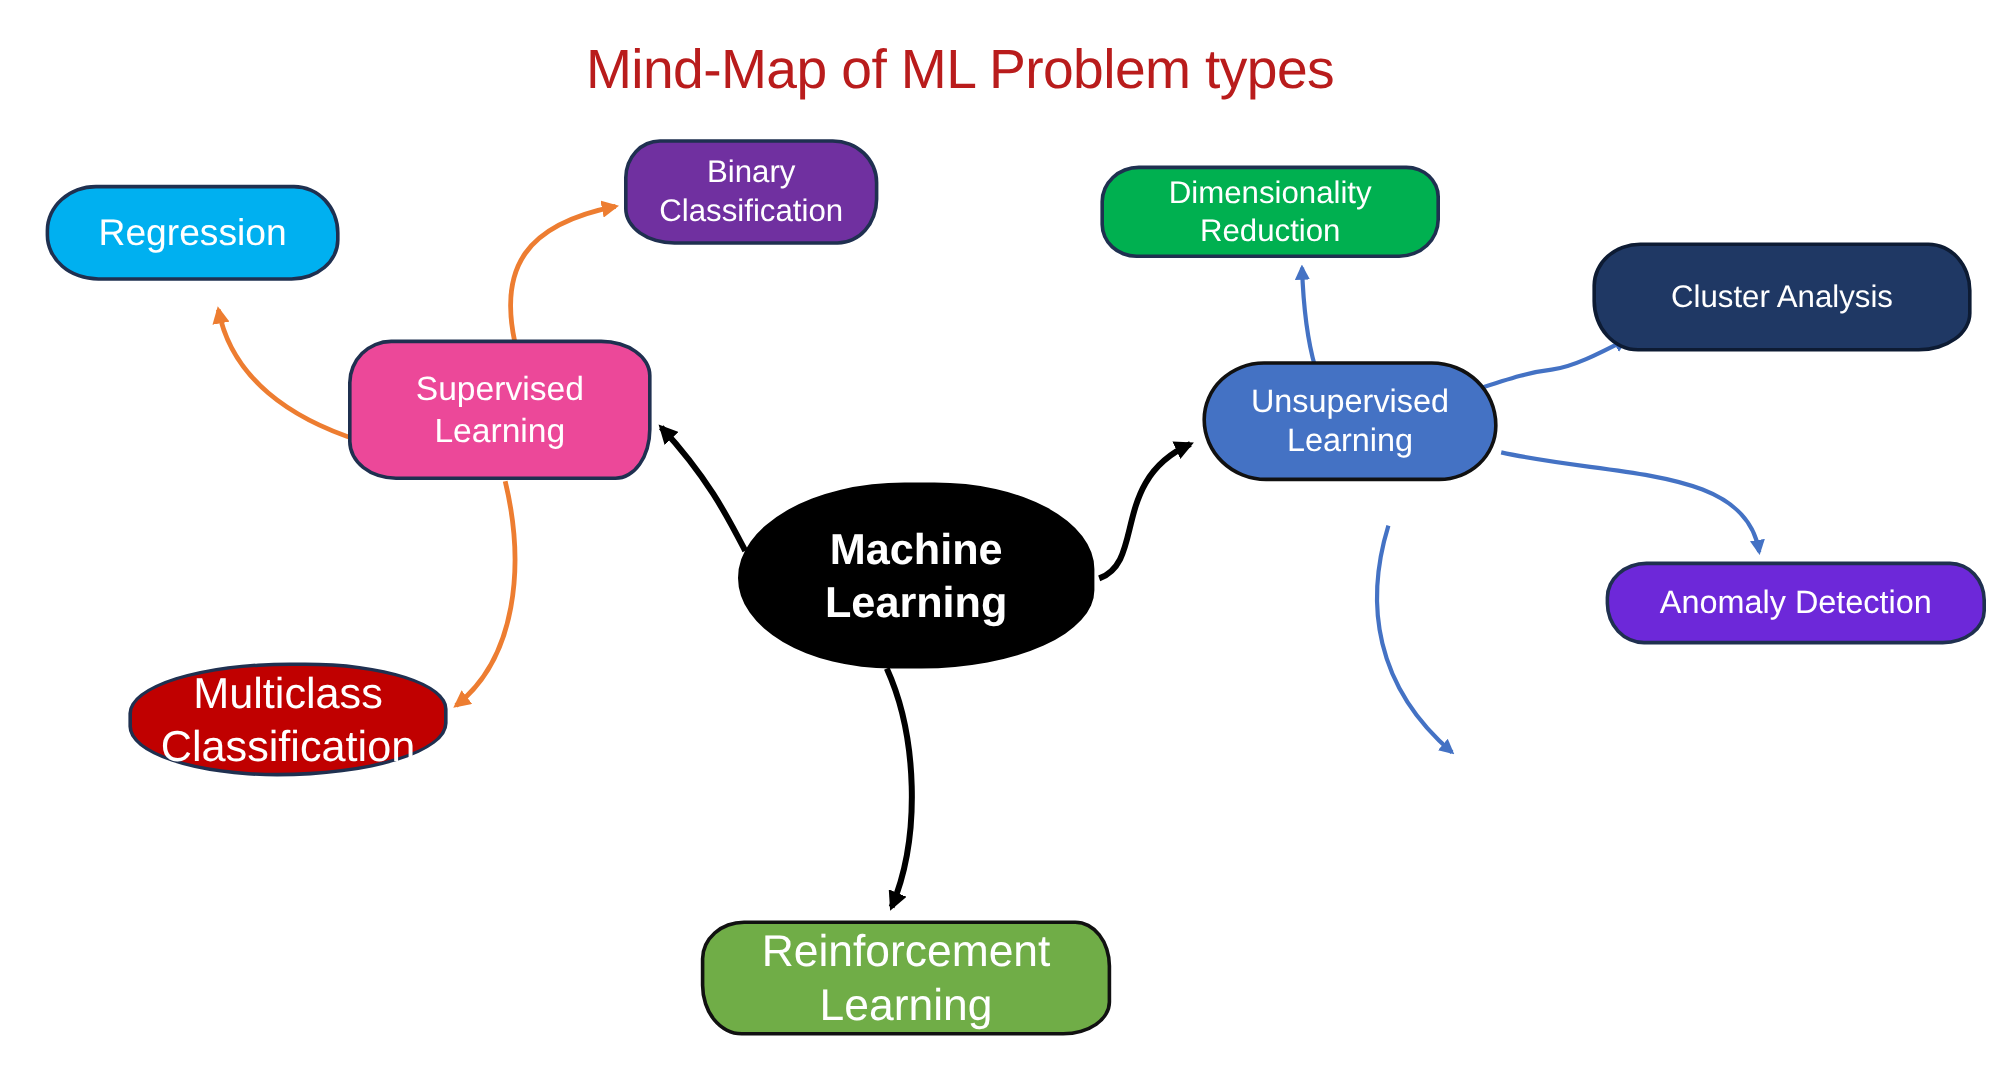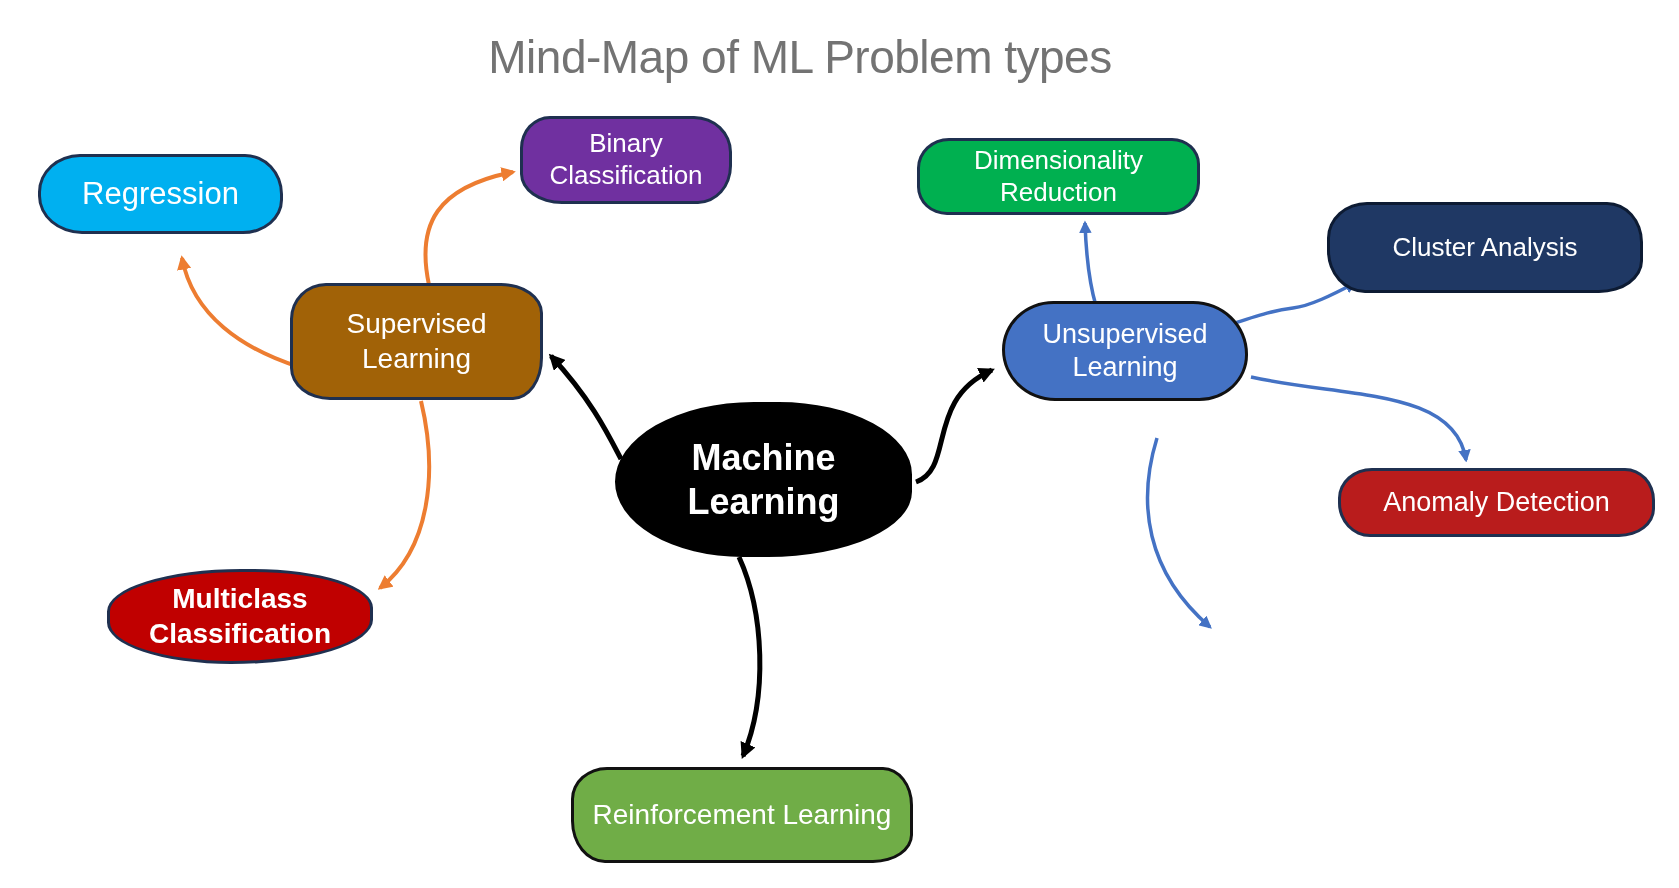--- a/index.html
+++ b/index.html
@@ -11,48 +11,48 @@
     font-family:"Liberation Sans", sans-serif;
   }
   .title{
     position:absolute;
     left:420px;top:30px;width:760px;
     margin:0;
     text-align:center;
     font-size:46px;
     font-weight:400;
     letter-spacing:-0.5px;
-    color:#737373;
+    color:#b91c1c;
   }
   .edges{
     position:absolute;left:0;top:0;width:1679px;height:888px;
   }
   .edges path.connector{fill:none;}
   .node{
     position:absolute;
     display:flex;align-items:center;justify-content:center;
     text-align:center;
     color:#ffffff;
     border:3px solid #1F3050;
     box-sizing:border-box;
     white-space:pre-line;
     line-height:1.22;
     font-weight:400;
   }
   .n-machine     {left:615px;top:402px;width:297px;height:155px;font-size:36px;font-weight:600;border-radius:50% 48% 52% 46% / 55% 50% 45% 52%;}
   .n-supervised  {left:290px;top:283px;width:253px;height:117px;font-size:28px;border-radius:36px 42px 30px 40px / 36px 30px 42px 32px;}
   .n-regression  {left:38px;top:154px;width:245px;height:80px;font-size:31px;border-radius:42px 38px 40px 44px / 38px 40px 34px 38px;}
   .n-binary      {left:520px;top:116px;width:212px;height:88px;font-size:26px;border-radius:30px 38px 34px 42px / 32px 36px 38px 30px;}
-  .n-multiclass  {left:107px;top:569px;width:266px;height:95px;font-size:28px;border-radius:52% 46% 55% 48% / 46% 42% 48% 45%;font-weight:bold;}
+  .n-multiclass  {left:107px;top:552px;width:266px;height:95px;font-size:36px;border-radius:52% 46% 55% 48% / 46% 42% 48% 45%;}
   .n-unsupervised{left:1002px;top:301px;width:246px;height:100px;font-size:27px;border-color:#111111;border-radius:58px 62px 55px 60px / 55px 60px 52px 58px;}
   .n-dimension   {left:917px;top:138px;width:283px;height:77px;font-size:26px;border-radius:32px 28px 34px 30px / 30px 26px 32px 28px;}
   .n-cluster     {left:1327px;top:202px;width:316px;height:91px;font-size:26px;border-color:#0d1b33;border-radius:40px 36px 44px 38px / 36px 40px 32px 42px;}
   .n-anomaly     {left:1338px;top:468px;width:317px;height:69px;font-size:27px;border-radius:34px 30px 36px 32px / 30px 32px 28px 34px;}
   .n-density     {left:1108px;top:633px;width:357px;height:80px;font-size:27px;border-radius:38px 34px 40px 36px / 34px 38px 30px 40px;}
-  .n-reinforce   {left:571px;top:767px;width:342px;height:96px;font-size:28px;border-color:#111111;border-radius:36px 30px 40px 34px / 32px 38px 28px 42px;}
+  .n-reinforce   {left:584px;top:767px;width:342px;height:96px;font-size:37px;border-color:#111111;border-radius:36px 30px 40px 34px / 32px 38px 28px 42px;}
 </style>
 </head>
 <body>
 
 <div class="canvas">
 
   <h1 class="title">Mind-Map of ML Problem types</h1>
 
   <svg class="edges" width="1679" height="888" viewBox="0 0 1679 888" xmlns="http://www.w3.org/2000/svg">
     <defs>
@@ -79,35 +79,35 @@
     <path class="connector" d="M 1229,325 C 1262,314 1276,310 1293,308 S 1332,295 1355,283" stroke="#4472C4" stroke-width="3.5" marker-end="url(#mk-blue)"></path>
     <path class="connector" d="M 1251,377 C 1345,398 1455,388 1466,460" stroke="#4472C4" stroke-width="3.5" marker-end="url(#mk-blue)"></path>
     <path class="connector" d="M 1157,438 C 1137,503 1146,572 1210,627" stroke="#4472C4" stroke-width="3.5" marker-end="url(#mk-blue)"></path>
   </svg>
 
   <div class="node n-regression" style="background-color: rgb(0, 176, 240); border-color: rgb(31, 48, 80);">Regression</div>
 
   <div class="node n-binary" style="background-color: rgb(112, 48, 160); border-color: rgb(31, 48, 80);">Binary
 Classification</div>
 
-  <div class="node n-supervised" style="background-color: #a16207; border-color: rgb(31, 48, 80);">Supervised
+  <div class="node n-supervised" style="background-color: #ec4899; border-color: rgb(31, 48, 80);">Supervised
 Learning</div>
 
   <div class="node n-multiclass" style="background-color: rgb(192, 0, 0); border-color: rgb(31, 48, 80);">Multiclass
 Classification</div>
 
   <div class="node n-machine" style="background-color: rgb(0, 0, 0); border-color: rgb(0, 0, 0);">Machine
 Learning</div>
 
   <div class="node n-reinforce" style="background-color: rgb(112, 173, 71); border-color: rgb(17, 17, 17);">Reinforcement Learning</div>
 
   <div class="node n-unsupervised" style="background-color: rgb(68, 114, 196); border-color: rgb(17, 17, 17);">Unsupervised
 Learning</div>
 
   <div class="node n-cluster" style="background-color: rgb(31, 56, 100); border-color: rgb(13, 27, 51);">Cluster Analysis</div>
 
   <div class="node n-dimension" style="background-color: rgb(0, 176, 80); border-color: rgb(31, 48, 80);">Dimensionality
 Reduction</div>
 
-  <div class="node n-anomaly" style="background-color: #b91c1c; border-color: rgb(31, 48, 80);">Anomaly Detection</div>
+  <div class="node n-anomaly" style="background-color: #6d28d9; border-color: rgb(31, 48, 80);">Anomaly Detection</div>
 
 
 </div>
 
 </body></html>

